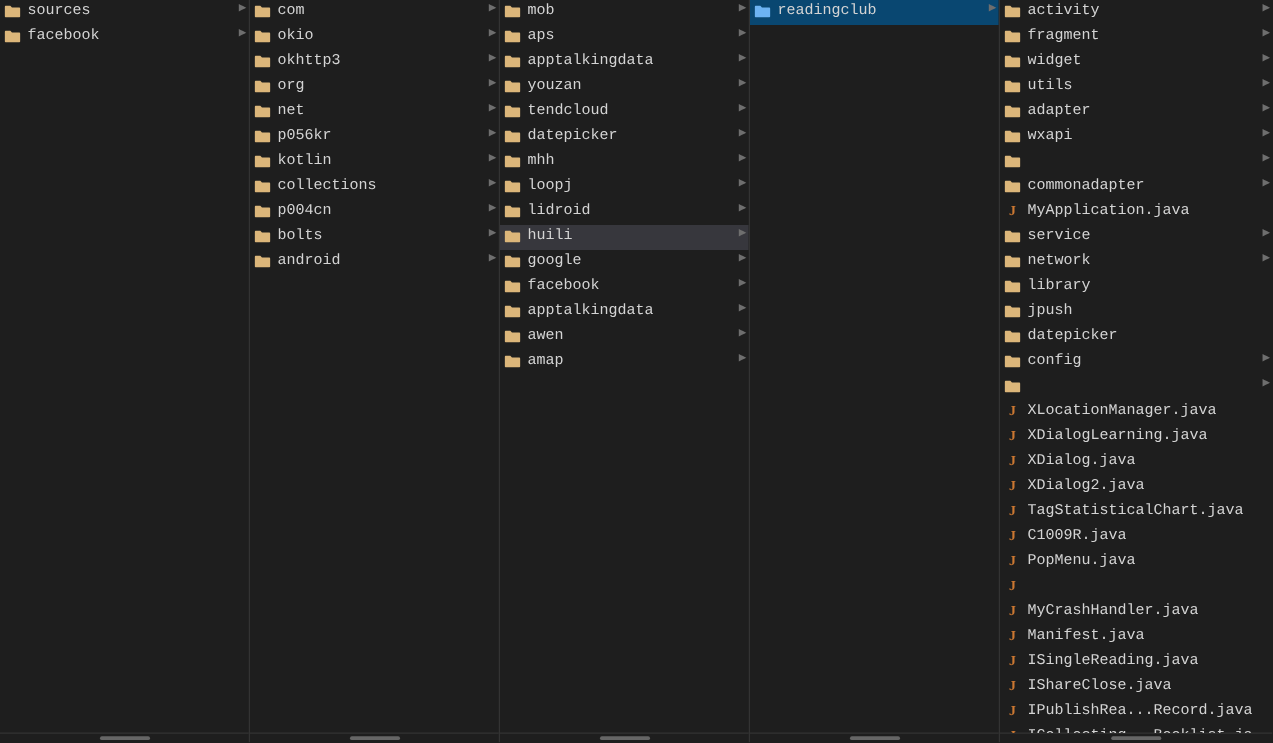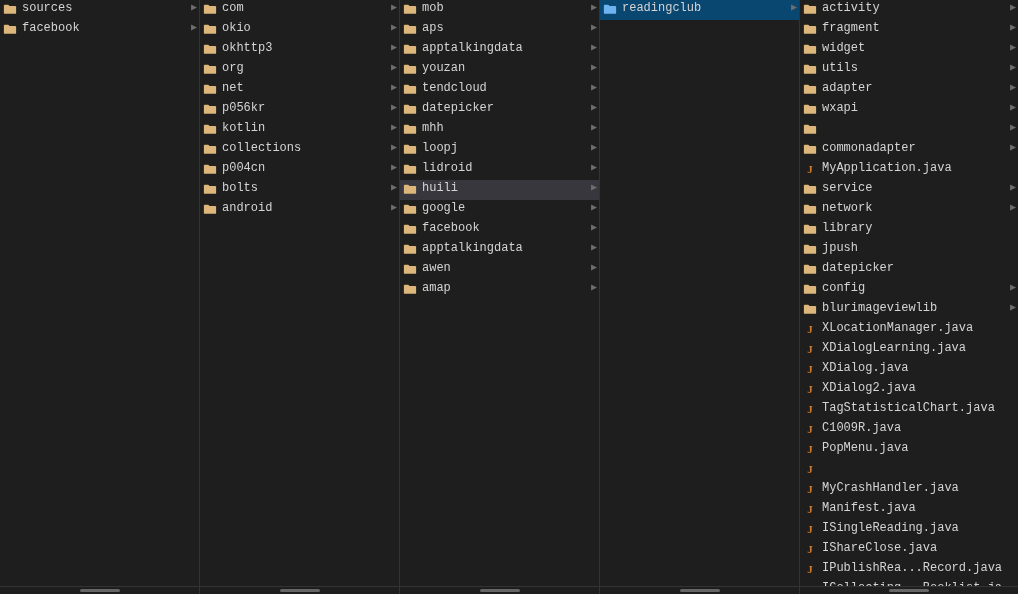--- a/index.html
+++ b/index.html
@@ -531,21 +531,20 @@
           </span>
           <span class="item-label">config</span>
           <span class="chevron">▶</span>
         </div>
         <div class="tree-item">
           <span class="folder-icon">
             <svg viewBox="0 0 16 16" fill="none" xmlns="http://www.w3.org/2000/svg">
     <path d="M1 4c0-.6.4-1 1-1h4l1.5 1.5H14c.6 0 1 .4 1 1v7c0 .6-.4 1-1 1H2c-.6 0-1-.4-1-1V4z" fill="#dcb67a"></path>
   </svg>
           </span>
-          <span class="item-label">blurimageviewlib</span>
           <span class="chevron">▶</span>
         </div>
         <div class="tree-item">
           <span class="file-icon">
             <span style="font-size:11px;font-weight:bold;color:#cc7832;font-family:serif;">J</span>
           </span>
           <span class="item-label">XLocationManager.java</span>
         </div>
         <div class="tree-item">
           <span class="file-icon">

